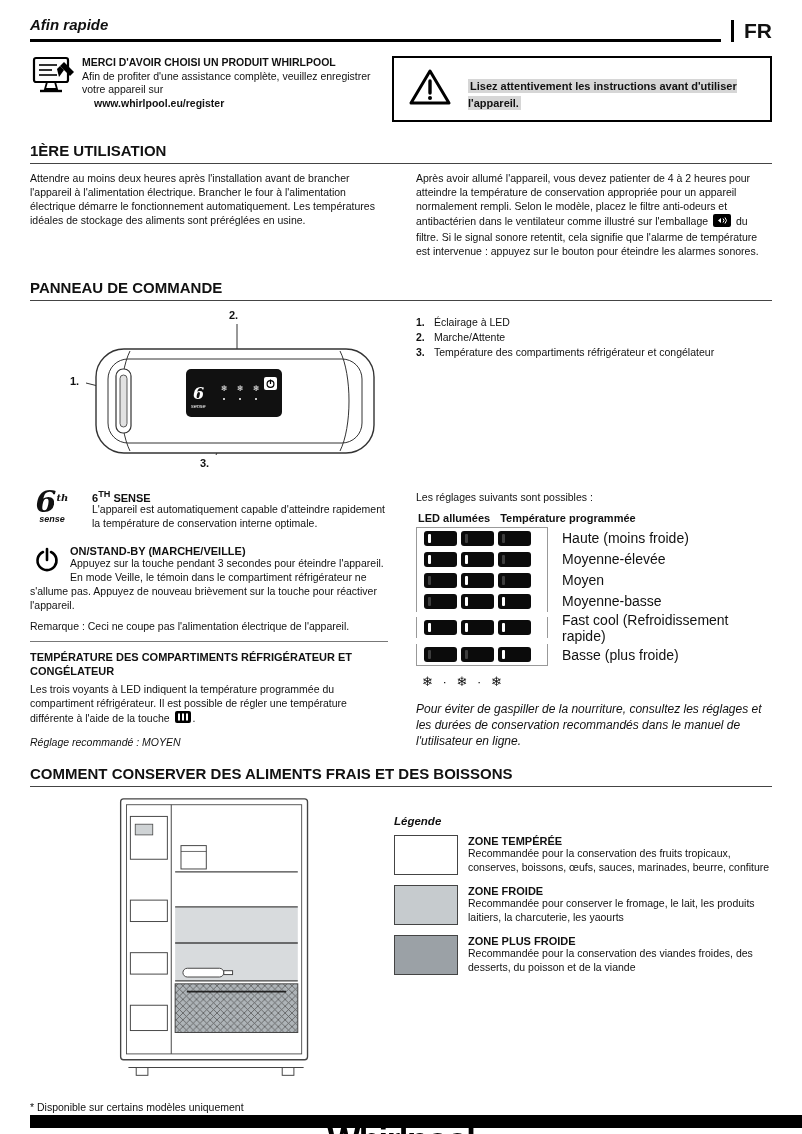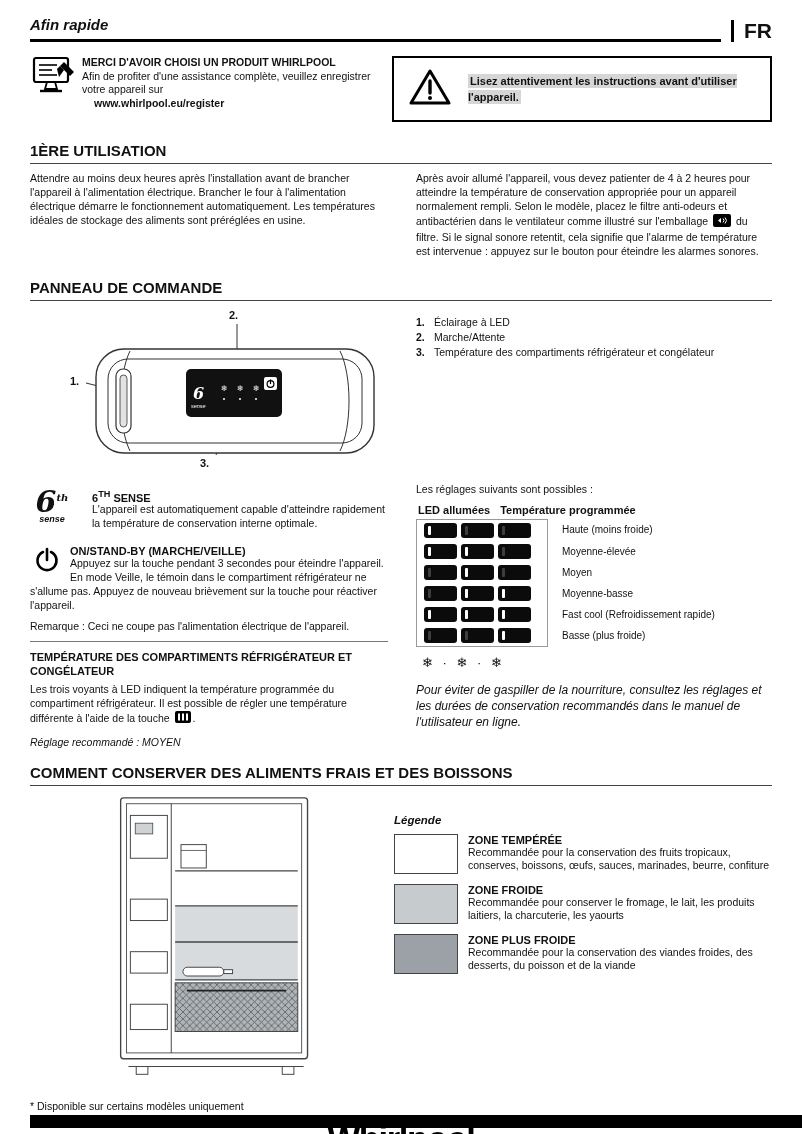--- a/index.html
+++ b/index.html
@@ -12,21 +12,21 @@
   .hdr-left { flex:1; border-bottom:3px solid #000; padding-bottom:5px; }
   .guide-title { font-style:italic; font-weight:bold; font-size:15px; }
   .fr-badge { font-size:21px; font-weight:bold; border-left:3px solid #000; padding-left:10px; margin-left:10px; line-height:1.05; }
 
   
   .toprow { display:flex; margin-top:14px; gap:16px; align-items:flex-start; }
   .register { display:flex; gap:2px; flex:1; }
   .register-text { font-size:10.5px; line-height:1.3; max-width:300px; }
   .register-heading { font-weight:bold; font-size:10.5px; }
   .register-url { font-weight:bold; color:#111; text-decoration:none;margin-left:12px; }
-  .warnbox { width:380px; border:2.5px solid #000; padding:9px 12px; display:flex; gap:14px; align-items:center; }
+  .warnbox { width:380px; border:2.5px solid #000; padding:9px 12px; display:flex; gap:14px; align-items:flex-end; }
   .warn-text { font-size:11px; font-weight:bold; line-height:1.5; }
   .warn-text span { background:#d6d6d6; padding:1px 2px; }
 
   
   .section-title { font-size:15px; font-weight:bold; margin-top:20px; padding-bottom:4px; border-bottom:1.5px solid #444; }
   .cols { display:flex; gap:28px; }
   .col-l { width:358px; flex:0 0 auto; }
   .col-r { flex:1; min-width:0; }
   p.body, .body { font-size:10.5px; line-height:1.33; }
   .mt8 { margin-top:8px; }
@@ -51,30 +51,30 @@
   .sixlogo .six { font-size:30px; font-weight:bold; font-style:italic; font-family:"DejaVu Serif", serif; }
   .sixlogo sup { font-size:10px; }
   .sixlogo .sense { display:block; font-size:9px; font-style:italic; font-weight:bold; margin-top:2px; }
   .poweric { float:left; margin:1px 8px 2px 2px; }
   .note { font-size:10.5px; margin-top:7px; }
   .divider { border-top:1px solid #777; margin:9px 0 8px 0; }
   .temp-title { font-weight:bold; font-size:11px; line-height:1.3; }
   .recommended { font-style:italic; font-size:10.5px; margin-top:9px; }
 
   
-  .settings-intro { font-size:10.5px; margin-top:4px; }
+  .settings-intro { font-size:10.5px; margin-top:12px; }
   .stable-head { display:flex; font-weight:bold; font-size:11px; margin:9px 0 3px 2px; gap:10px; }
   .srow { display:flex; align-items:center; }
   .led-group { display:inline-flex; align-items:center; padding:3px 7px; border-left:1px solid #999; border-right:1px solid #999; width:132px; flex:0 0 auto; }
   .srow:first-of-type .led-group { border-top:1px solid #999; }
   .srow:last-of-type .led-group { border-bottom:1px solid #999; }
   .ledbox { display:inline-flex; width:33px; height:15px; background:#0b0b0b; border-radius:3px; margin-right:4px; align-items:center; padding-left:4px; }
   .ledbar { width:3px; height:9px; background:#3e3e3e; border-radius:1px; }
   .ledbox.lit .ledbar { background:#fff; }
-  .srow-label { font-size:10px; margin-left:14px; }
+  .srow-label { font-size:14px; margin-left:14px; }
   .snow-scale { font-size:13px; letter-spacing:3px; margin:8px 0 0 6px; }
   .settings-note { font-style:italic; font-size:12px; line-height:1.35; margin-top:12px; }
 
   
   .storage-row { display:flex; margin-top:8px; }
   .fridge-wrap { margin-left:82px; width:210px; flex:0 0 auto; }
   .zones-wrap { margin-left:72px; width:388px; padding-top:20px; }
   .legend-title { font-style:italic; font-weight:bold; font-size:11.5px; margin-bottom:8px; }
   .zone { display:flex; gap:10px; margin-bottom:10px; }
   .zone-swatch { width:64px; height:40px; border:1px solid #444; flex:0 0 auto; }

